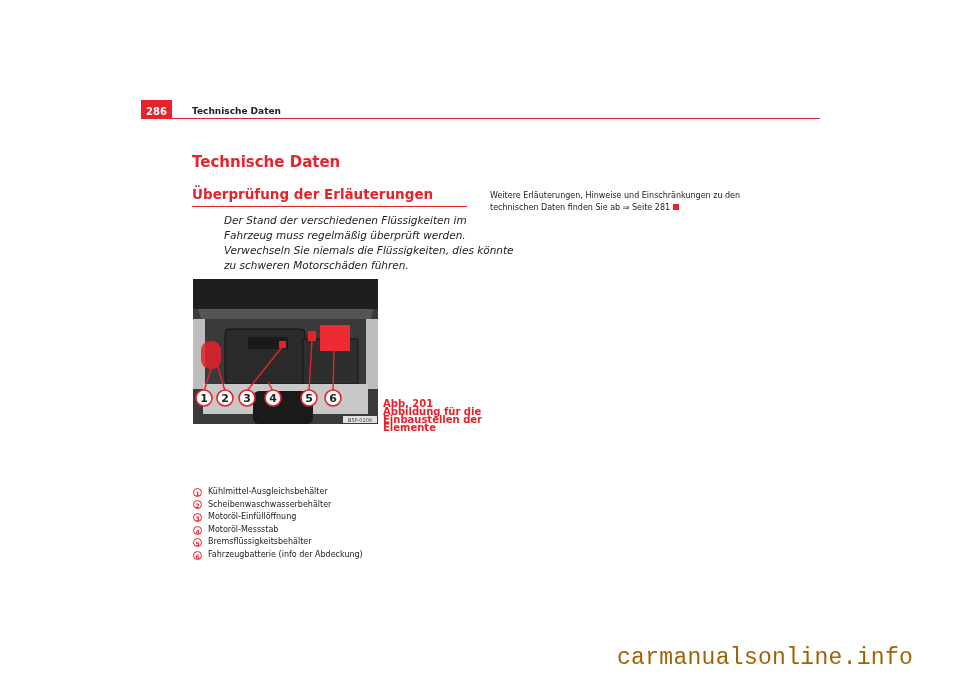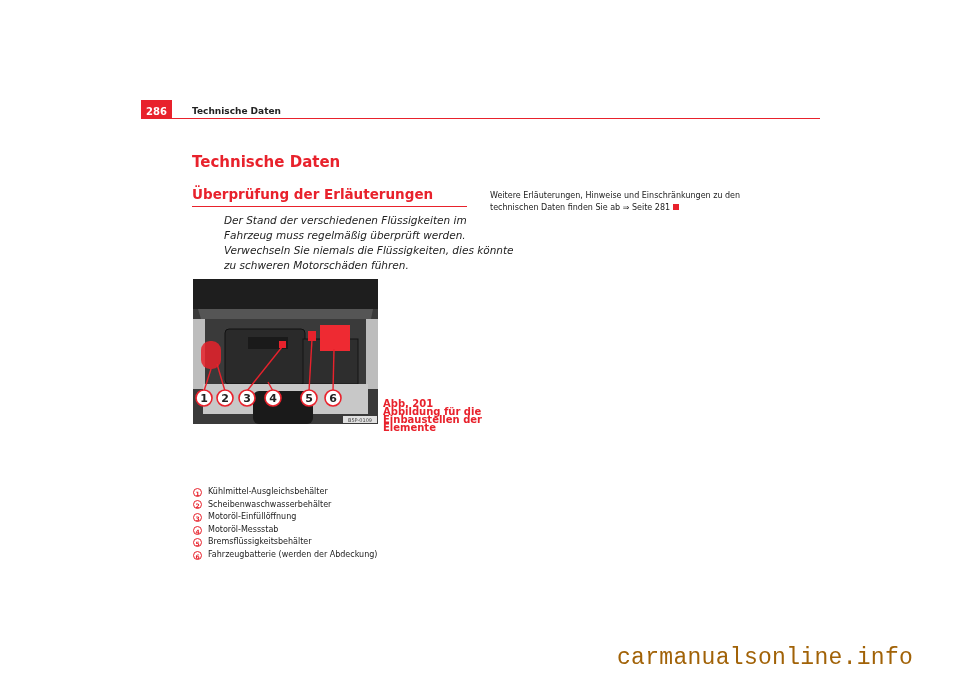--- a/index.html
+++ b/index.html
@@ -110,21 +110,21 @@
   <div class="legend-row">
       <span class="num-badge">4</span>
       <span>Motoröl-Messstab</span>
     </div>
   <div class="legend-row">
       <span class="num-badge">5</span>
       <span>Bremsflüssigkeitsbehälter</span>
     </div>
   <div class="legend-row">
       <span class="num-badge">6</span>
-      <span>Fahrzeugbatterie (werden der Abdeckung)</span>
+      <span>Fahrzeugbatterie (info der Abdeckung)</span>
     </div>
 </div>
 
 <div class="right-col">
   <p><span>Weitere Erläuterungen, Hinweise und Einschränkungen zu den technischen Daten finden Sie ab ⇒ Seite 281</span><span class="end-mark"></span></p>
 </div>
 
 <div class="watermark">carmanualsonline.info</div>
 
 </body></html>

